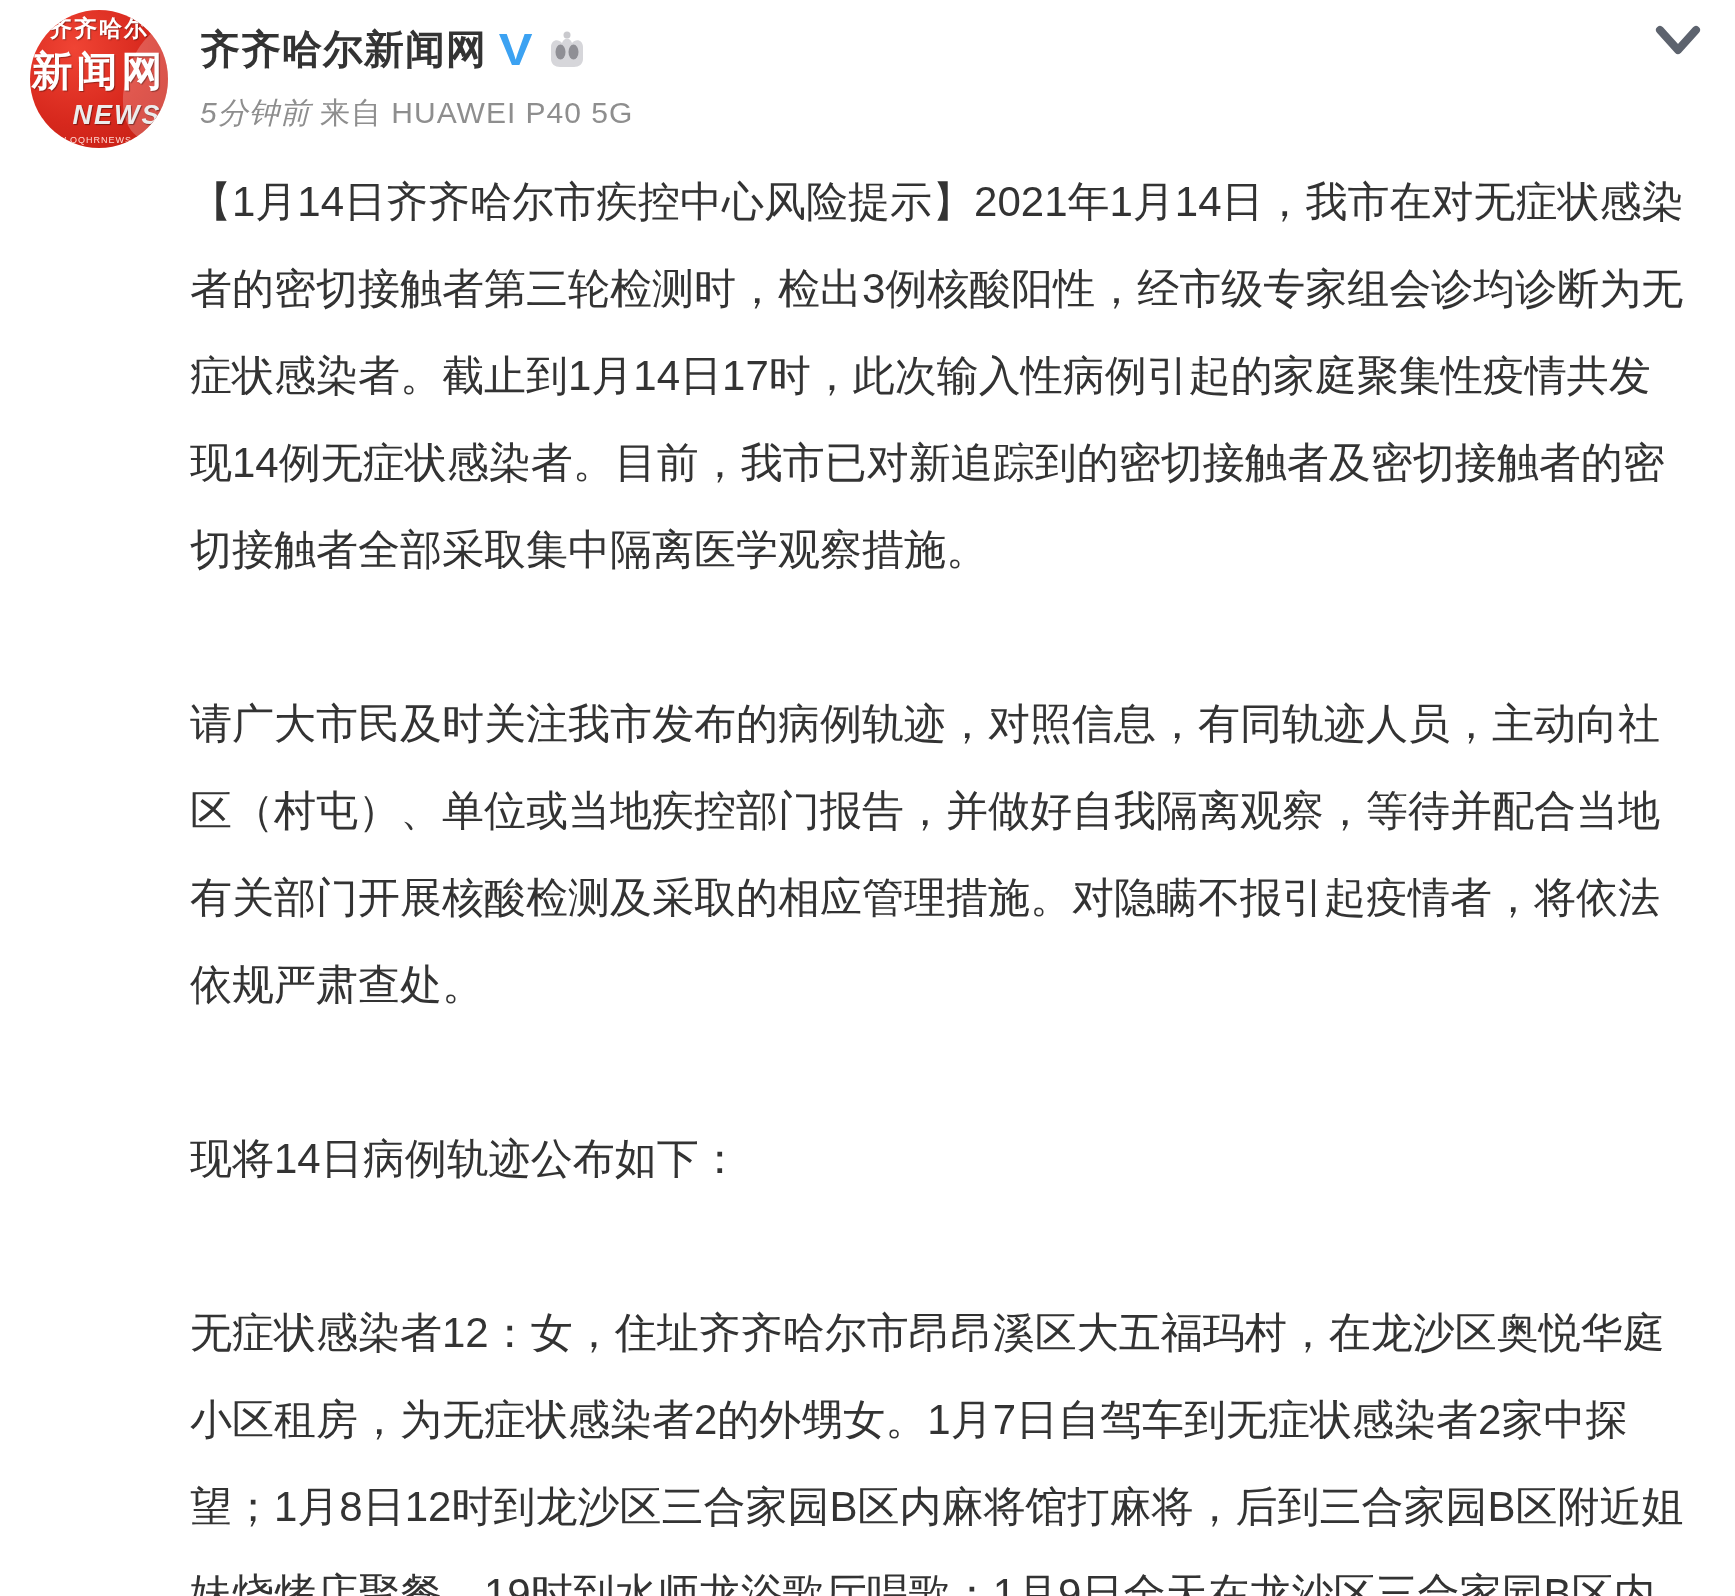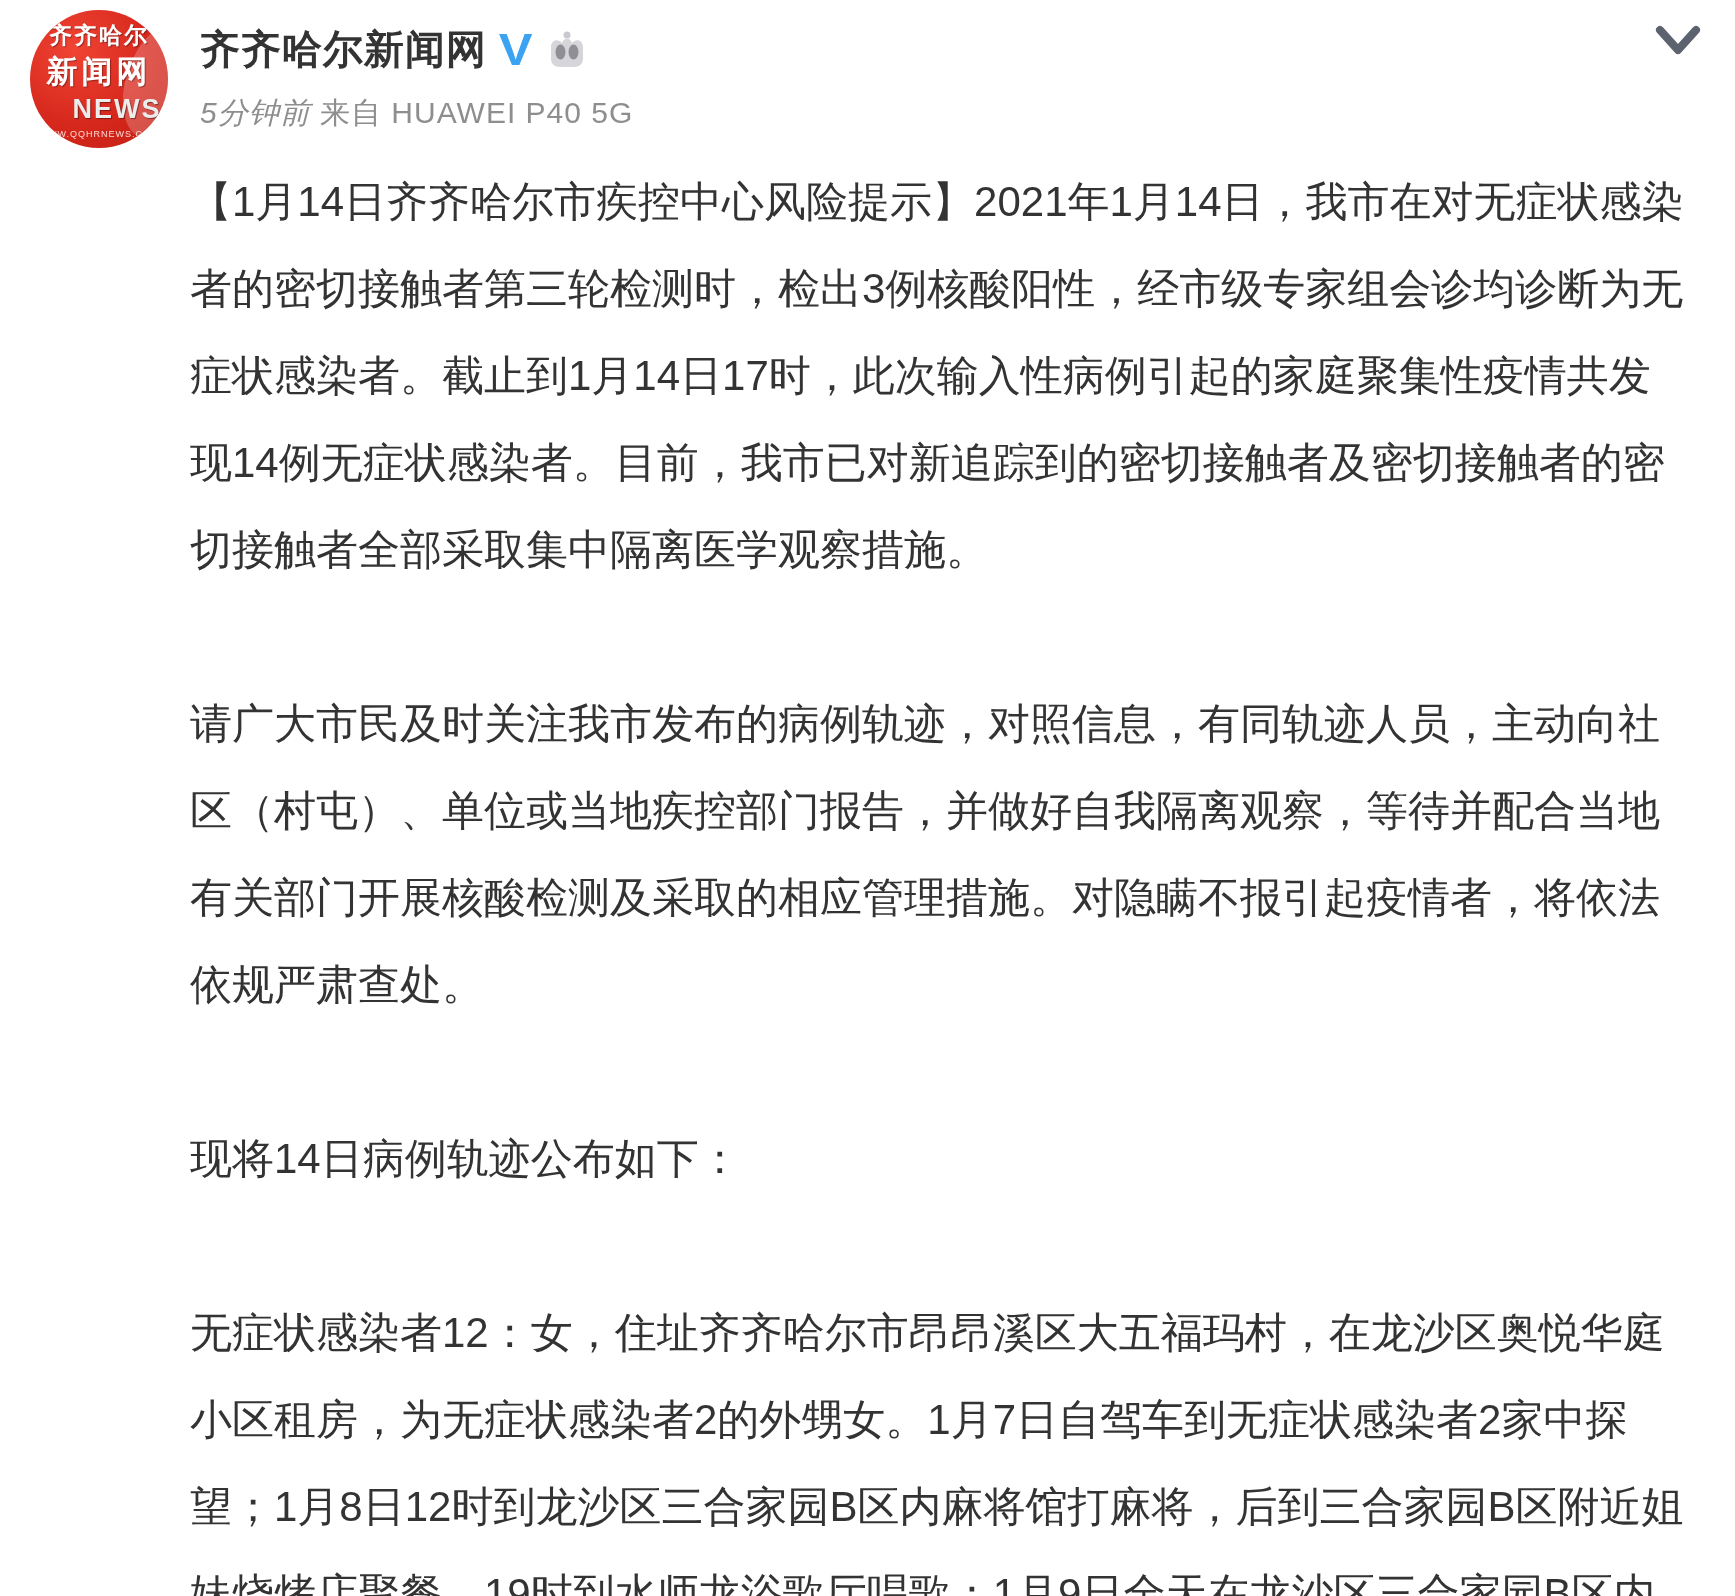--- a/index.html
+++ b/index.html
@@ -18,22 +18,22 @@
     background: radial-gradient(circle at 32% 28%, #f04434 0%, #d7281d 55%, #c01d12 100%);
     position: relative; overflow: hidden; flex: 0 0 auto;
     display: flex; flex-direction: column; align-items: center; justify-content: center;
     color: #fff; text-align: center;
   }
   .avatar::after { 
     content: ""; position: absolute; right: -28px; top: 12px; width: 70px; height: 120px;
     border-radius: 50%; background: rgba(255,255,255,0.22); transform: rotate(18deg);
   }
   .avatar .l1 { font-size: 23px; font-weight: bold; letter-spacing: 2px; text-shadow: 1px 1px 1px rgba(0,0,0,.35); position: relative; z-index: 1; }
-  .avatar .l2 { font-size: 31px; font-weight: bold; letter-spacing: 4px; margin-top: 0; text-shadow: 1px 1px 1px rgba(0,0,0,.35); position: relative; z-index: 1; }
-  .avatar .l3 { font-size: 27px; font-weight: bold; color: #ececec; letter-spacing: 2px; margin-top: 1px; text-shadow: 1px 1px 1px rgba(0,0,0,.4); position: relative; z-index: 1; margin-left: 36px; }
+  .avatar .l2 { font-size: 41px; font-weight: bold; letter-spacing: 4px; margin-top: 0; text-shadow: 1px 1px 1px rgba(0,0,0,.35); position: relative; z-index: 1; }
+  .avatar .l3 { font-size: 27px; font-weight: bold; font-style: italic; color: #ececec; letter-spacing: 2px; margin-top: 1px; text-shadow: 1px 1px 1px rgba(0,0,0,.4); position: relative; z-index: 1; margin-left: 36px; }
   .avatar .l4 { font-size: 9px; color: #ffd9d4; margin-top: 4px; letter-spacing: 1px; position: relative; z-index: 1; }
 
   .header-text { margin-left: 32px; padding-top: 12px; }
   .name-row { display: flex; align-items: center; gap: 14px; }
   .account-name { font-size: 40px; font-weight: bold; color: #333; letter-spacing: 1px; cursor: pointer; }
   .v-badge { font-size: 44px; font-weight: 900; color: #3ca2f2; line-height: 1; transform: scaleX(1.15); }
   .crown-icon { display: inline-block; margin-left: 2px; margin-top: 4px; }
   .meta-row { margin-top: 16px; font-size: 30px; color: #8e8e8e; letter-spacing: 1px; }
   .meta-row .timestamp { cursor: pointer; font-style: italic; }
   .collapse-btn { position: absolute; right: 0px; top: 8px; cursor: pointer; padding: 6px; }

